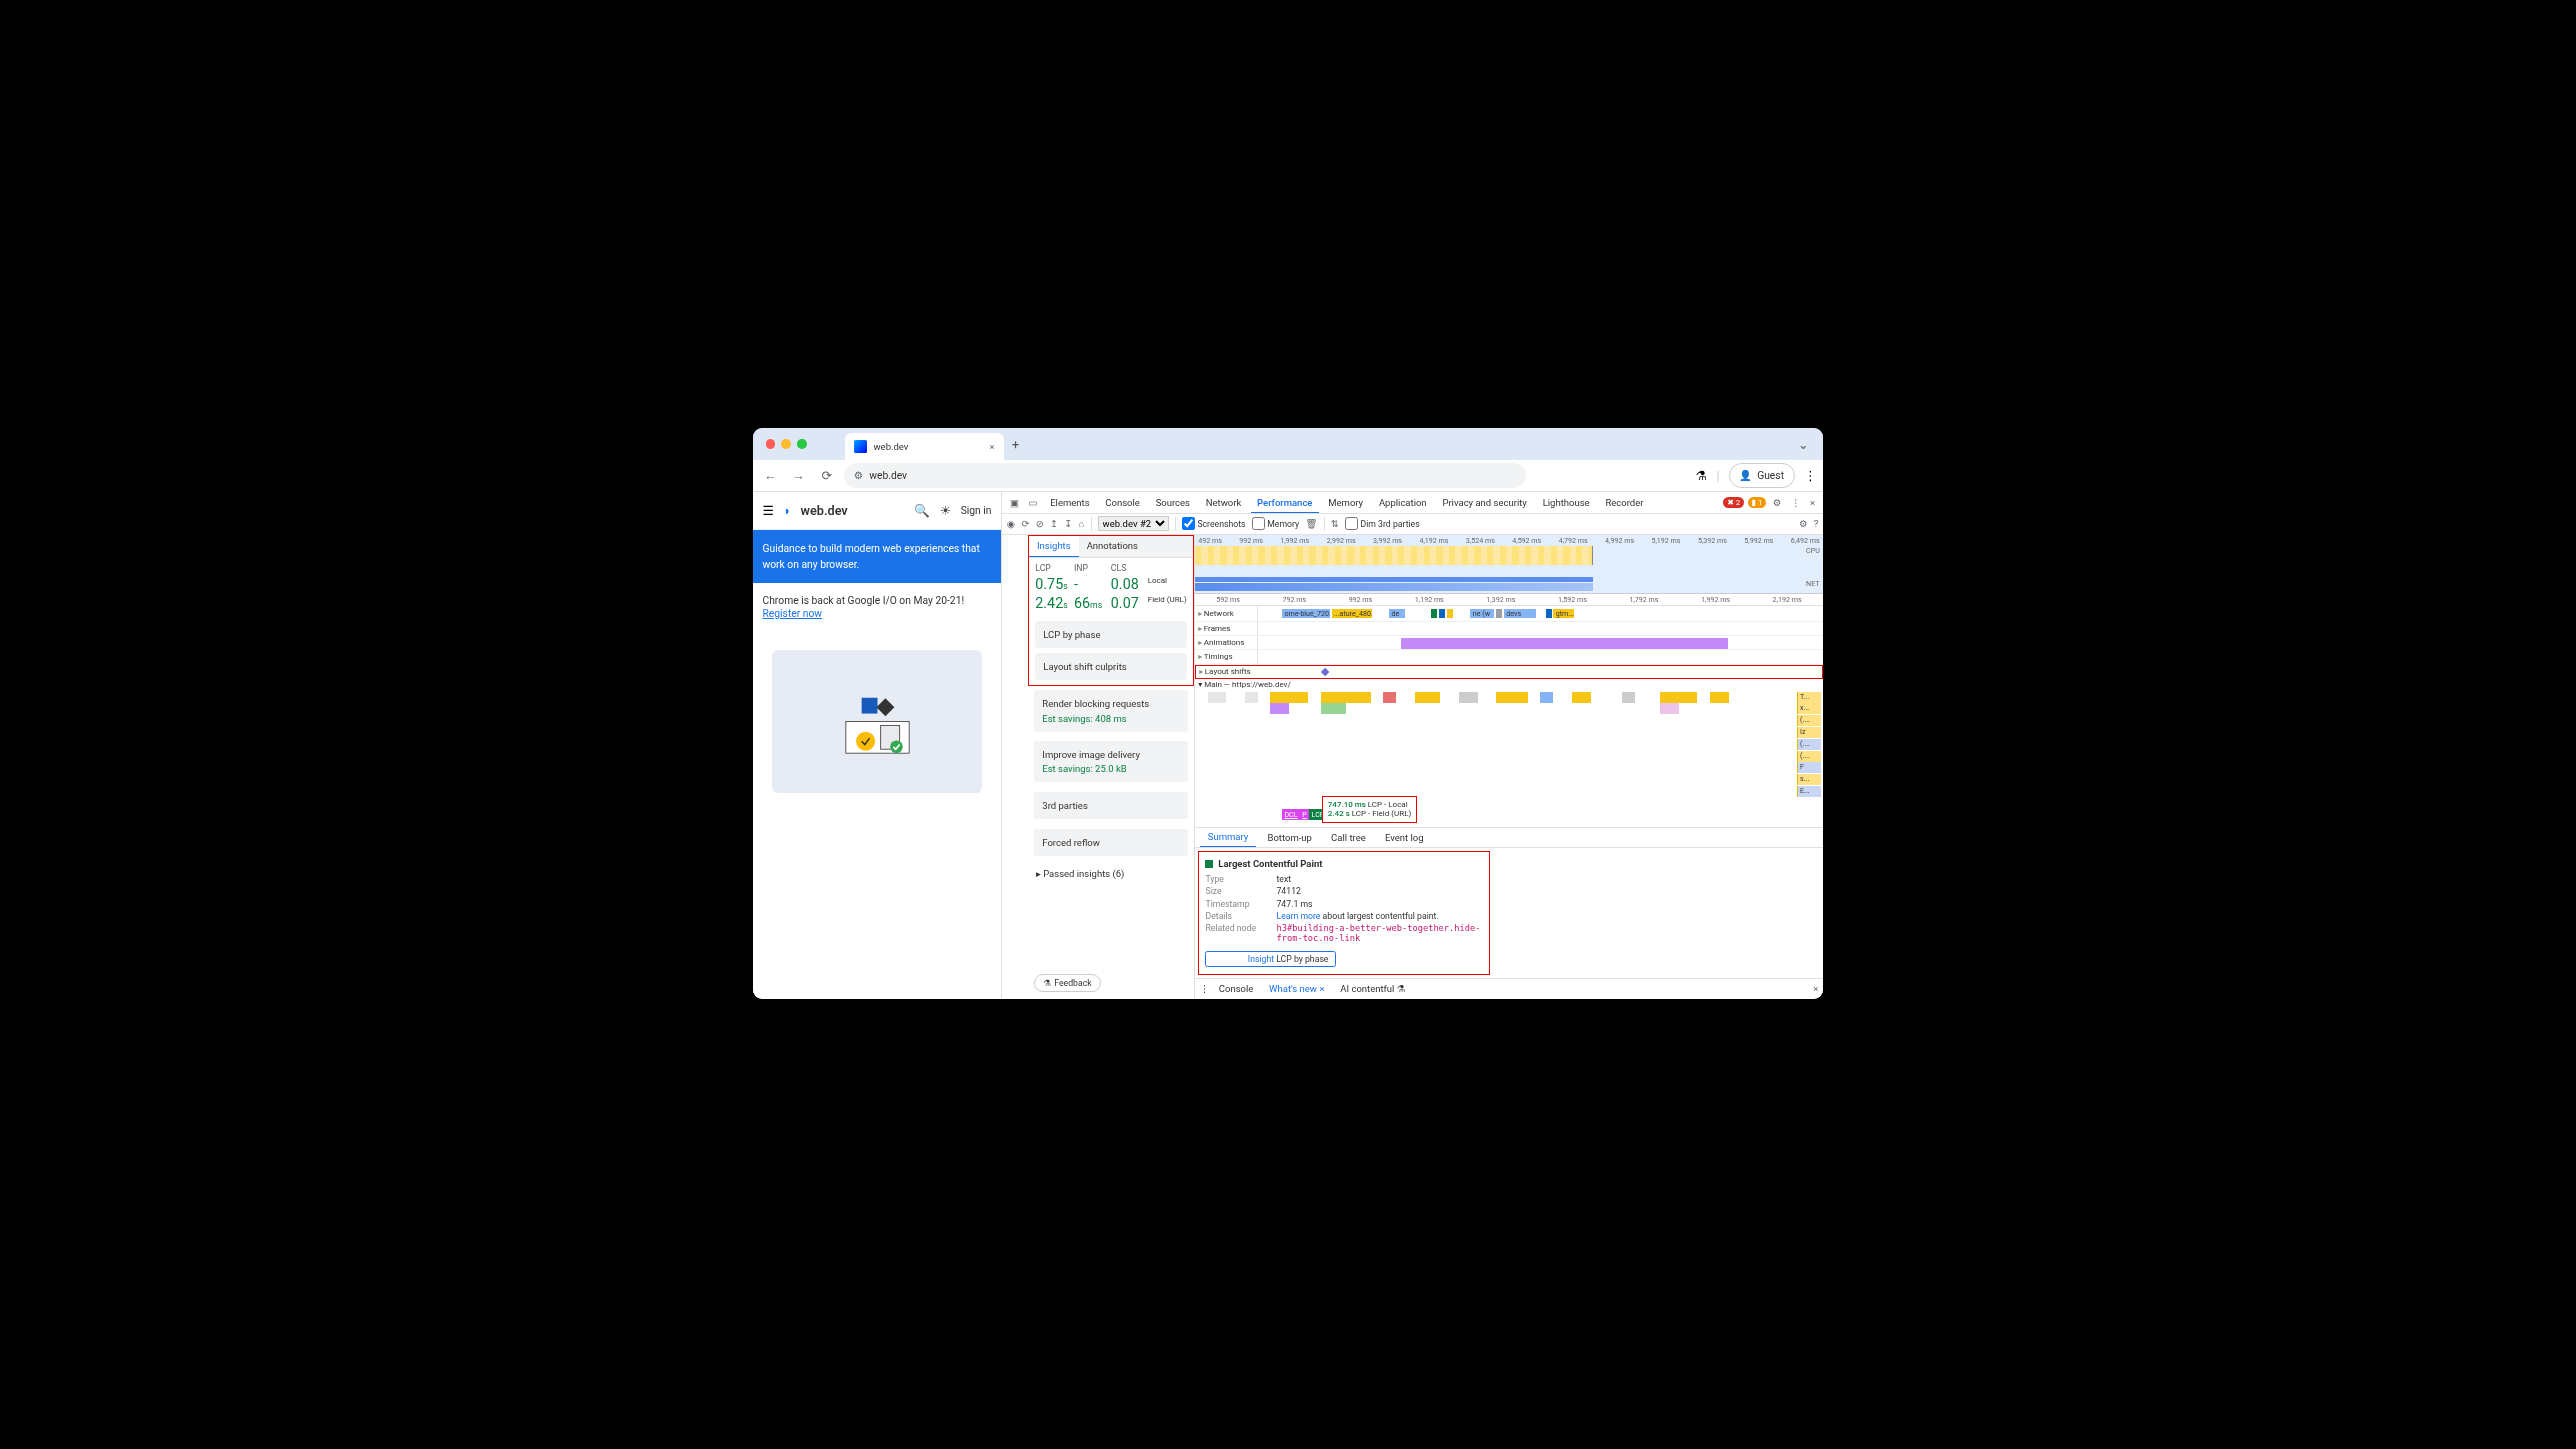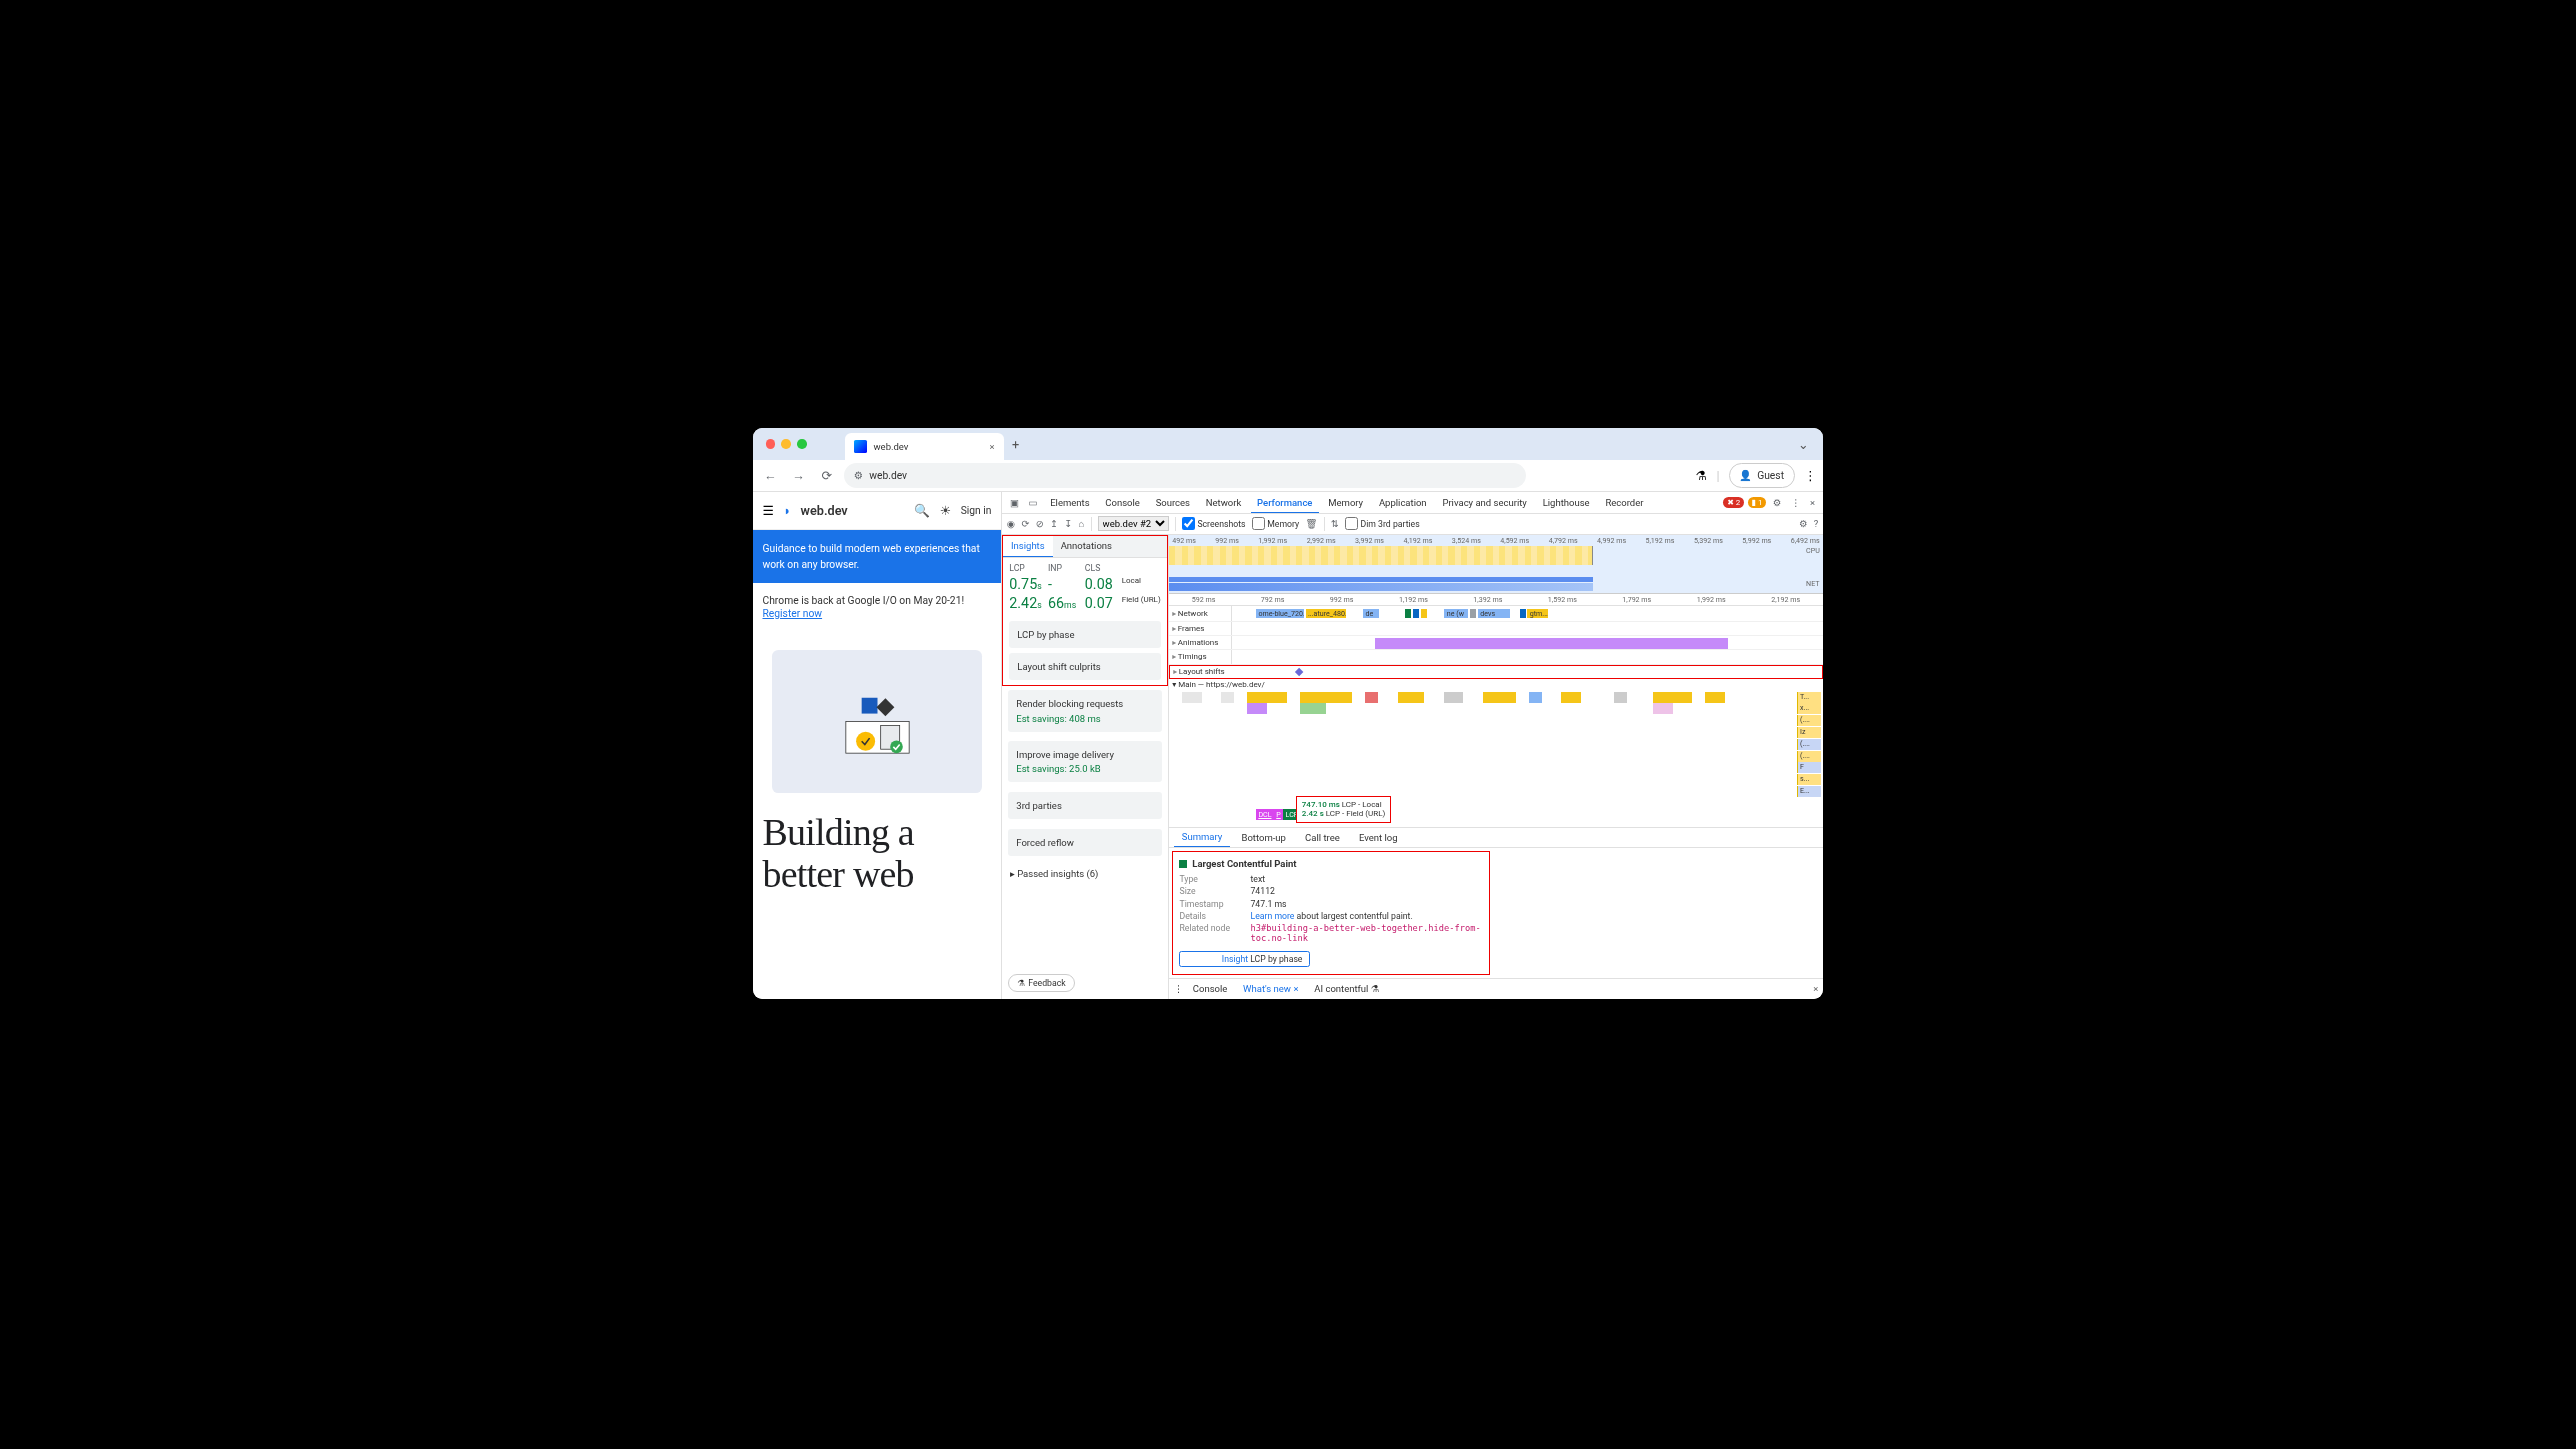--- a/index.html
+++ b/index.html
@@ -56,21 +56,21 @@
 .dt-tabs .badge-warn { background: #f29900; color: #fff; border-radius: 6.3px; padding: 0.8px 4px; font-size: 8px; }
 .dt-tabs .ico { cursor: pointer; color: #5f6368; padding: 0 3.2px; }
 
 .dt-toolbar { height: 20.6px; display: flex; align-items: center; padding: 0 4.8px; border-bottom: 0.8px solid #e0e0e0; gap: 6.3px; }
 .dt-toolbar .sep { width: 0.8px; height: 14.3px; background: #e0e0e0; }
 .dt-toolbar .tbtn { cursor: pointer; color: #5f6368; }
 .dt-toolbar select { font-size: 9.5px; border: 0.8px solid #ccc; }
 .dt-toolbar label { display: flex; align-items: center; gap: 2.4px; font-size: 8.7px; }
 .dt-toolbar .grow { flex: 1; }
 
-.dt-body { flex: 1; display: flex; overflow: hidden; }
+.dt-body { flex: 1; display: flex; overflow: hidden; margin-left: 26px; }
 
 
 .insights-sidebar { width: 167px; border-right: 0.8px solid #e0e0e0; display: flex; flex-direction: column; background: #fff; }
 .hl-red { border: 1.6px solid #e00; }
 .ins-tabs { display: flex; border-bottom: 0.8px solid #e0e0e0; background: #f1f3f4; }
 .ins-tabs > div { padding: 4.8px 8px; cursor: pointer; }
 .ins-tabs .active { color: #1a73e8; border-bottom: 1.6px solid #1a73e8; background: #fff; }
 .metrics-grid { display: grid; grid-template-columns: 1fr 1fr 1fr auto; padding: 4.8px 6.3px; gap: 3.2px 6.3px; font-size: 8.7px; }
 .metrics-grid .mh { color: #5f6368; }
 .metrics-grid .mv { font-size: 14.3px; color: #0b8043; }
@@ -202,21 +202,20 @@
               <rect x="30" y="60" width="80" height="40" fill="#fff" stroke="#333"></rect>
               <rect x="50" y="30" width="20" height="20" fill="#185abc"></rect>
               <rect x="72" y="34" width="16" height="16" fill="#333" transform="rotate(45 80 42)"></rect>
               <circle cx="55" cy="85" r="12" fill="#fbbc04"></circle>
               <path d="M50 85 l4 4 l6 -8" stroke="#333" fill="none" stroke-width="2"></path>
               <rect x="74" y="65" width="24" height="30" fill="#e8eaed" stroke="#333"></rect>
               <circle cx="94" cy="92" r="8" fill="#34a853"></circle>
               <path d="M90 92 l3 3 l5 -6" stroke="#fff" fill="none" stroke-width="2"></path>
             </svg>
     </div>
-    <div class="hero-text">Building a better web</div>
   </div>
 
   <div class="devtools">
 
     <div class="dt-tabs">
       <span class="ico">▣</span>
       <span class="ico">▭</span>
       <div class="dtab">Elements</div>
       <div class="dtab">Console</div>
       <div class="dtab">Sources</div>

